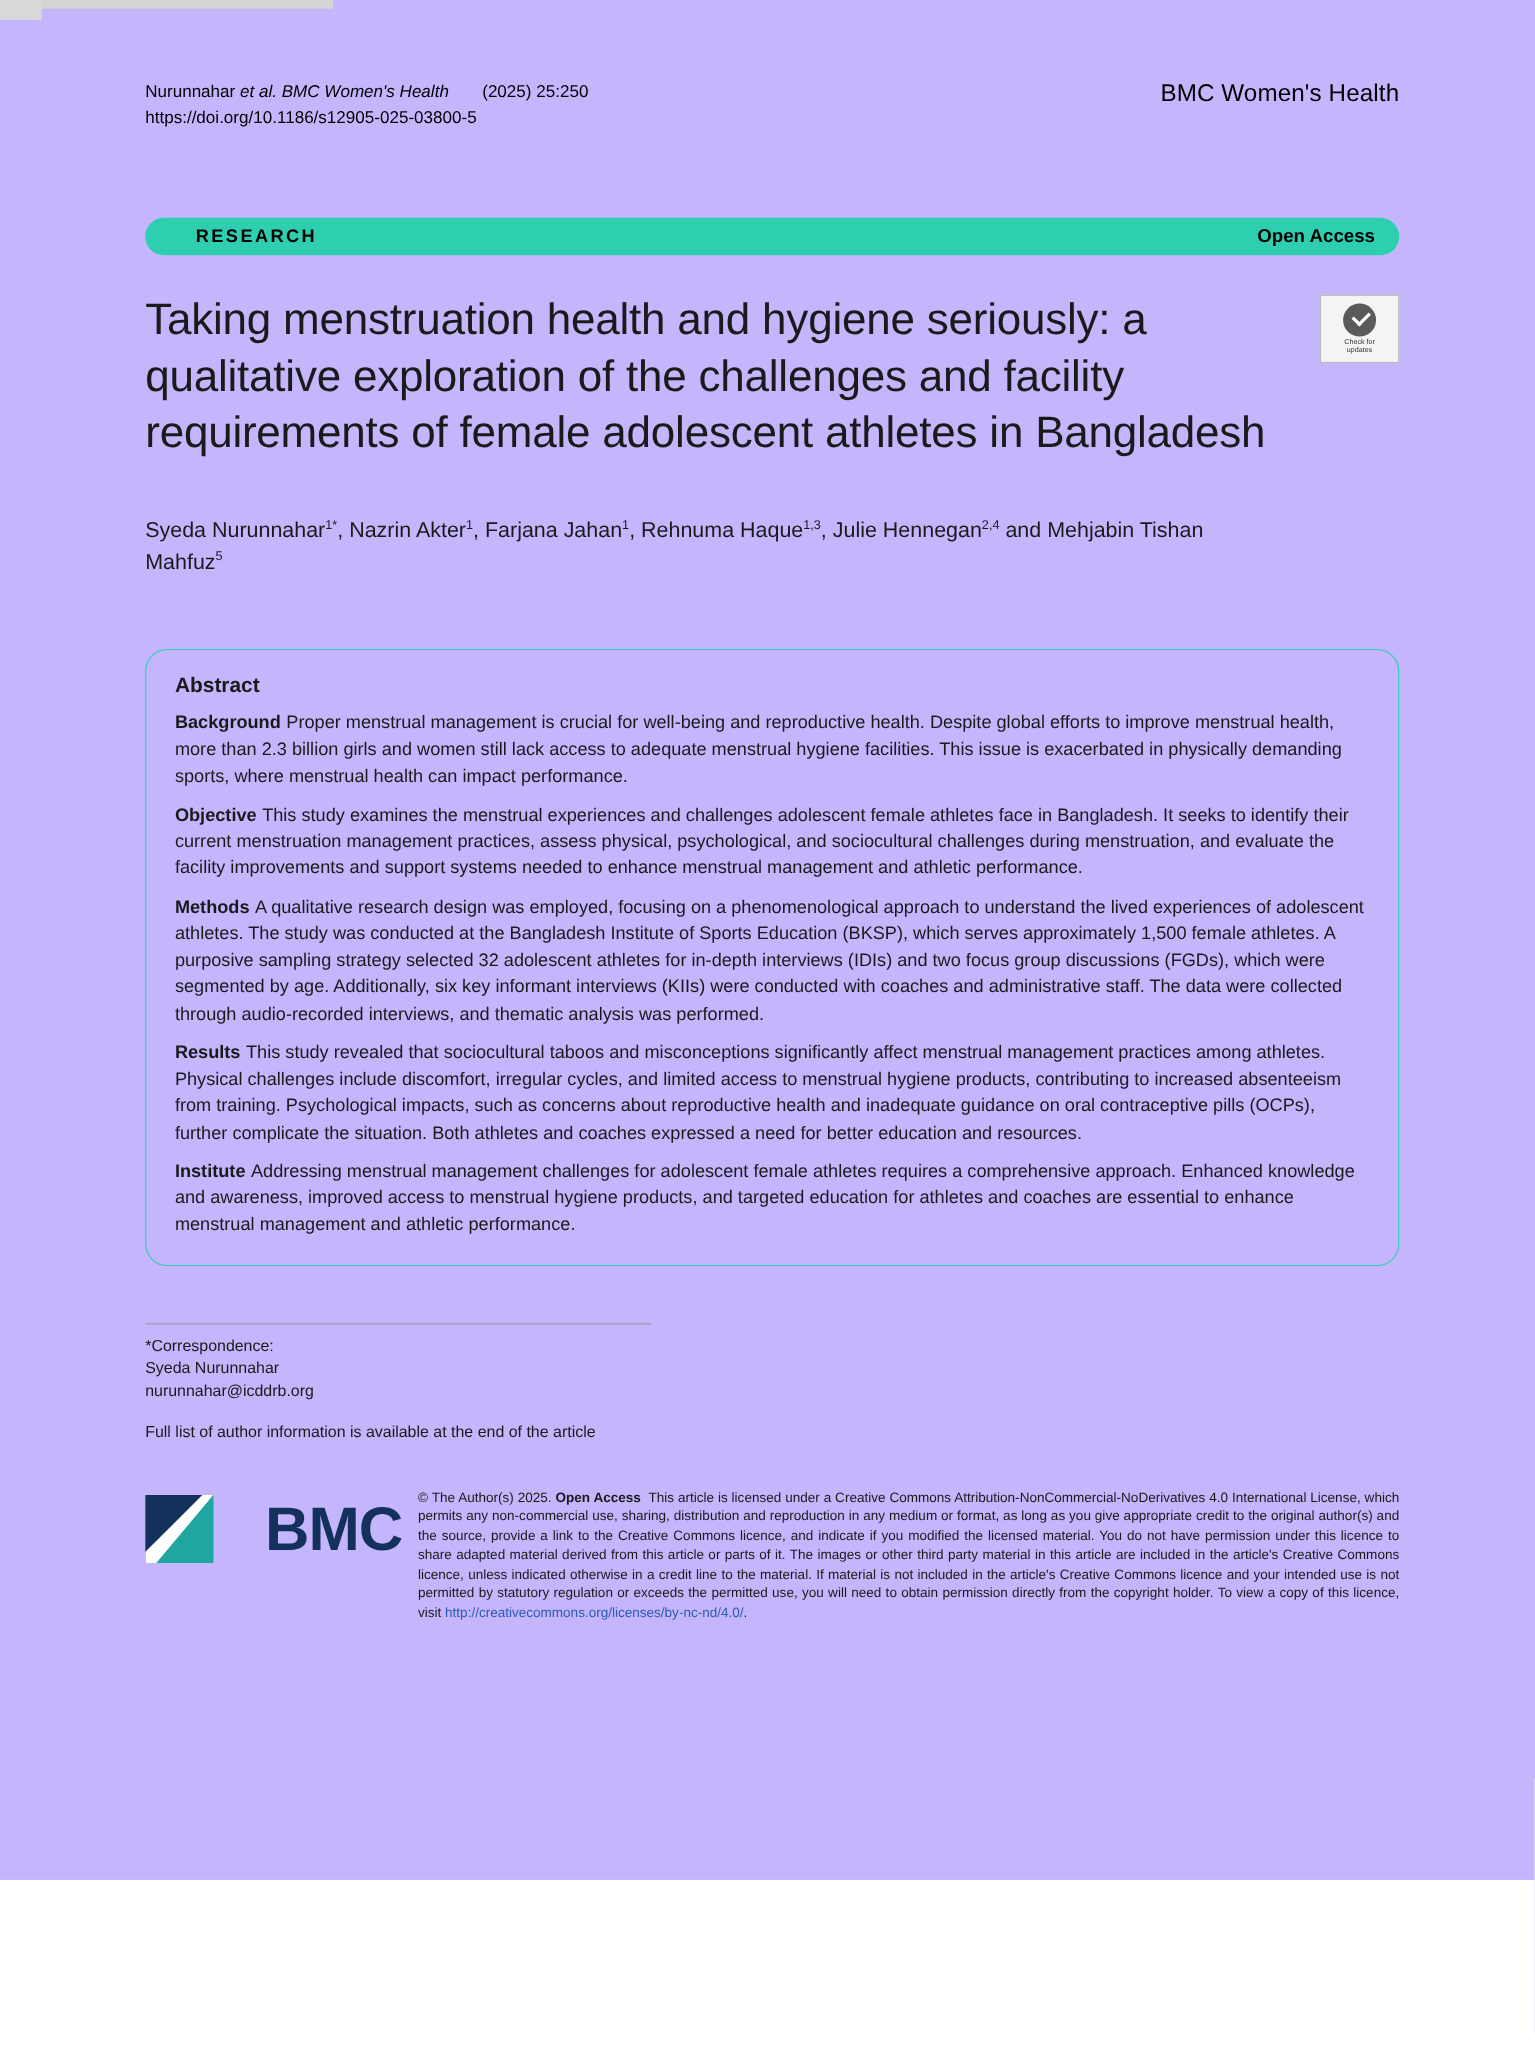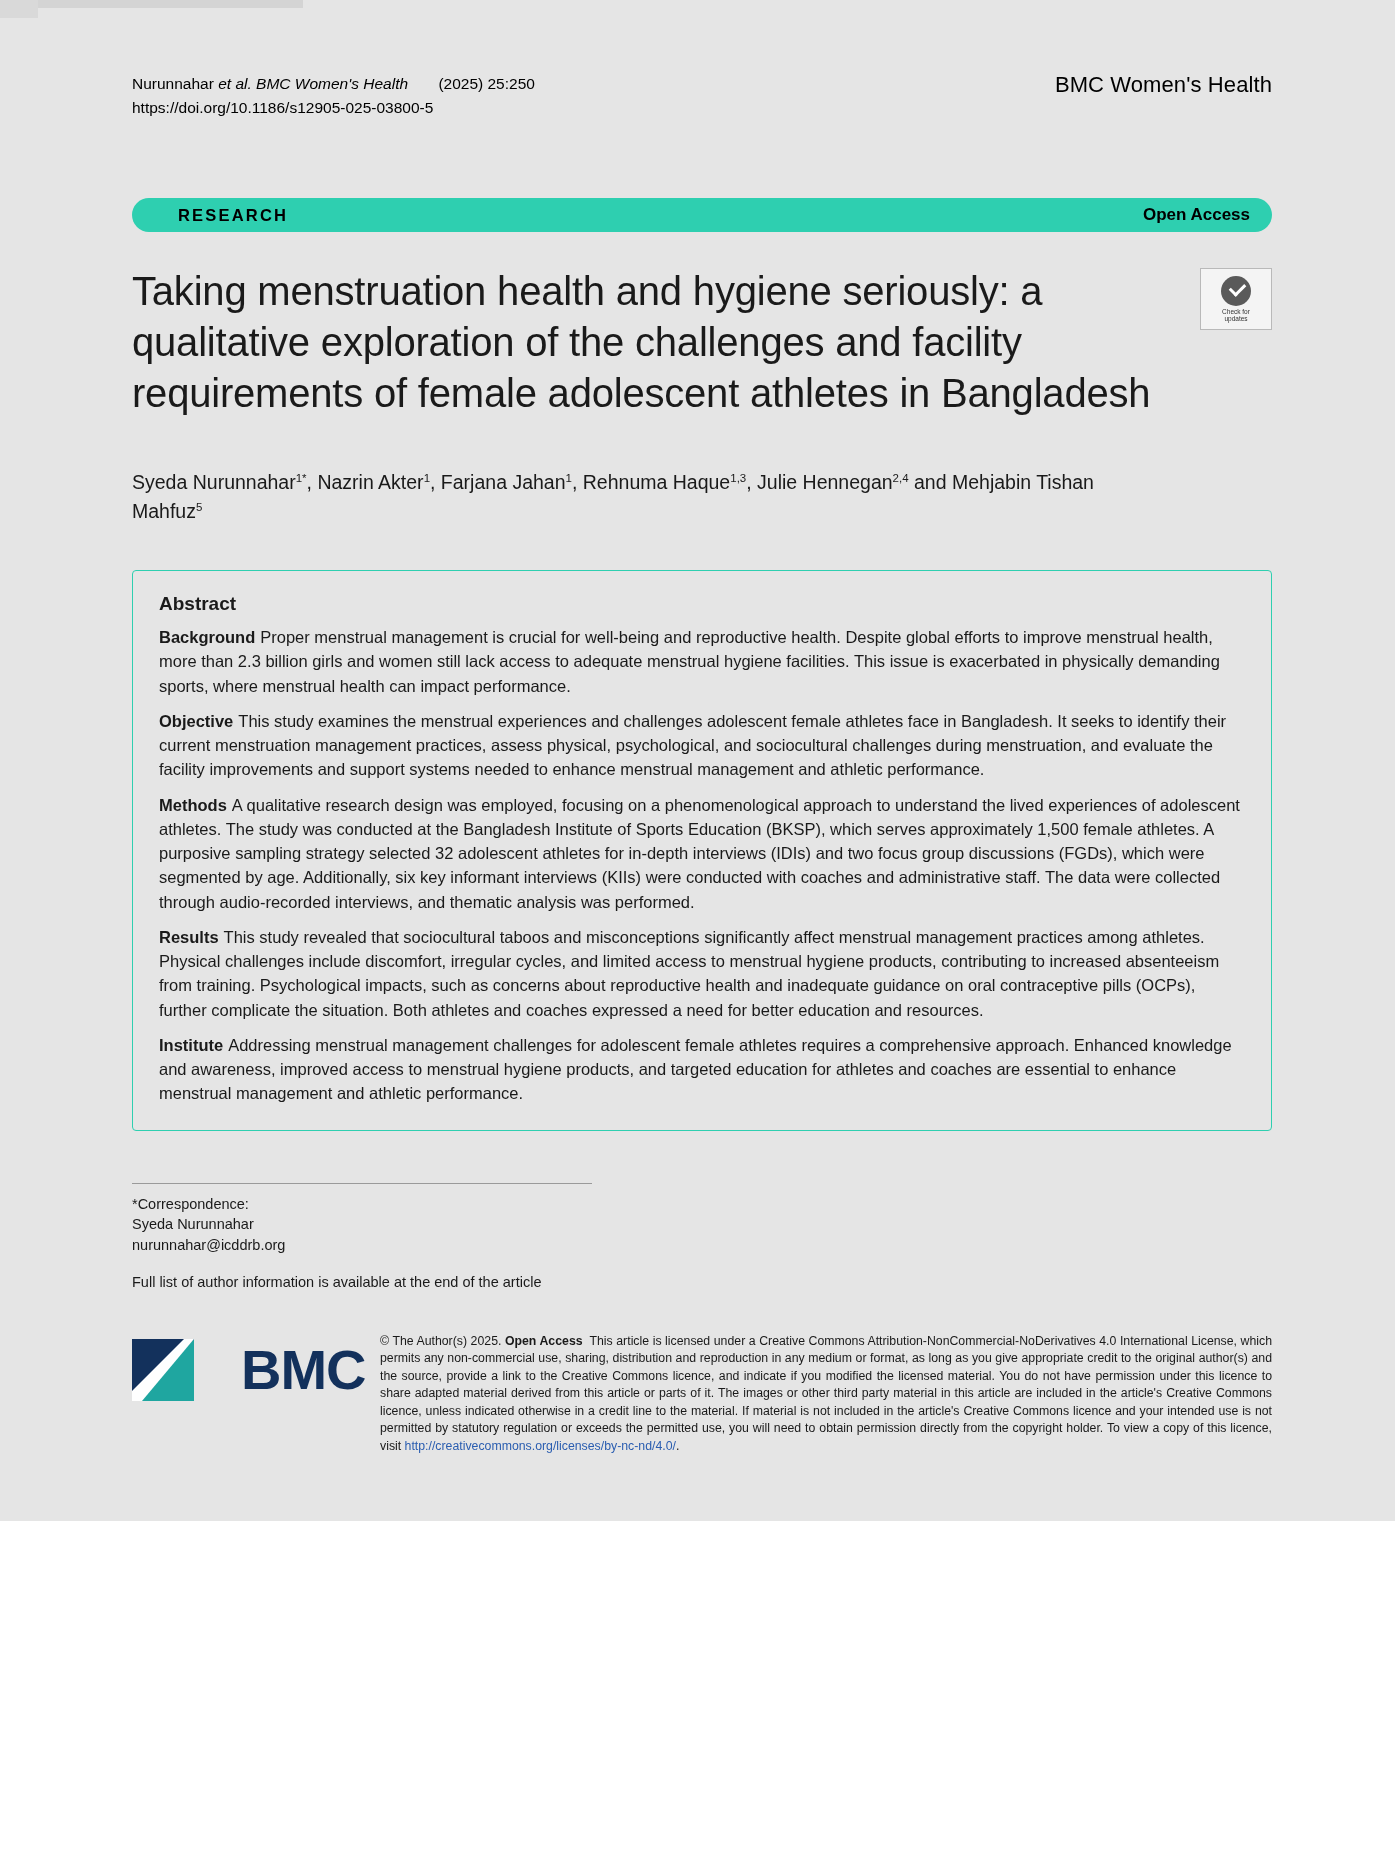--- a/index.html
+++ b/index.html
@@ -12,22 +12,22 @@
     height: 1863px;
     font-family: "Liberation Sans", sans-serif;
     color: #000000;
     position: relative;
     overflow: hidden;
   }
   .page {
     position: absolute;
     left: 0; top: 0;
     width: 1395px;
-    height: 1521px;
-    background: #e5e5e5;
+    height: 1709px;
+    background: #c4b5fd;
   }
   
   .corner-strip {
     position: absolute;
     left: 0; top: 0;
     width: 38px; height: 18px;
     background: #d9d9d9;
   }
   .corner-strip2 {
     position: absolute;
@@ -143,23 +143,23 @@
     margin-top: 48px;
     font-size: 19.5px;
     line-height: 1.5;
     color: #1a1a1a;
     max-width: 1030px;
   }
   .authors sup { font-size: 11.5px; vertical-align: super; }
 
   
   .abstract-box {
-    margin-top: 44px;
+    margin-top: 64px;
     border: 1px solid #2ecfb0;
-    border-radius: 4px;
+    border-radius: 20px;
     padding: 22px 26px 24px 26px;
     box-sizing: border-box;
   }
   .abstract-title {
     font-size: 19px;
     font-weight: bold;
     color: #1a1a1a;
     margin-bottom: 10px;
   }
   .abs-para {

